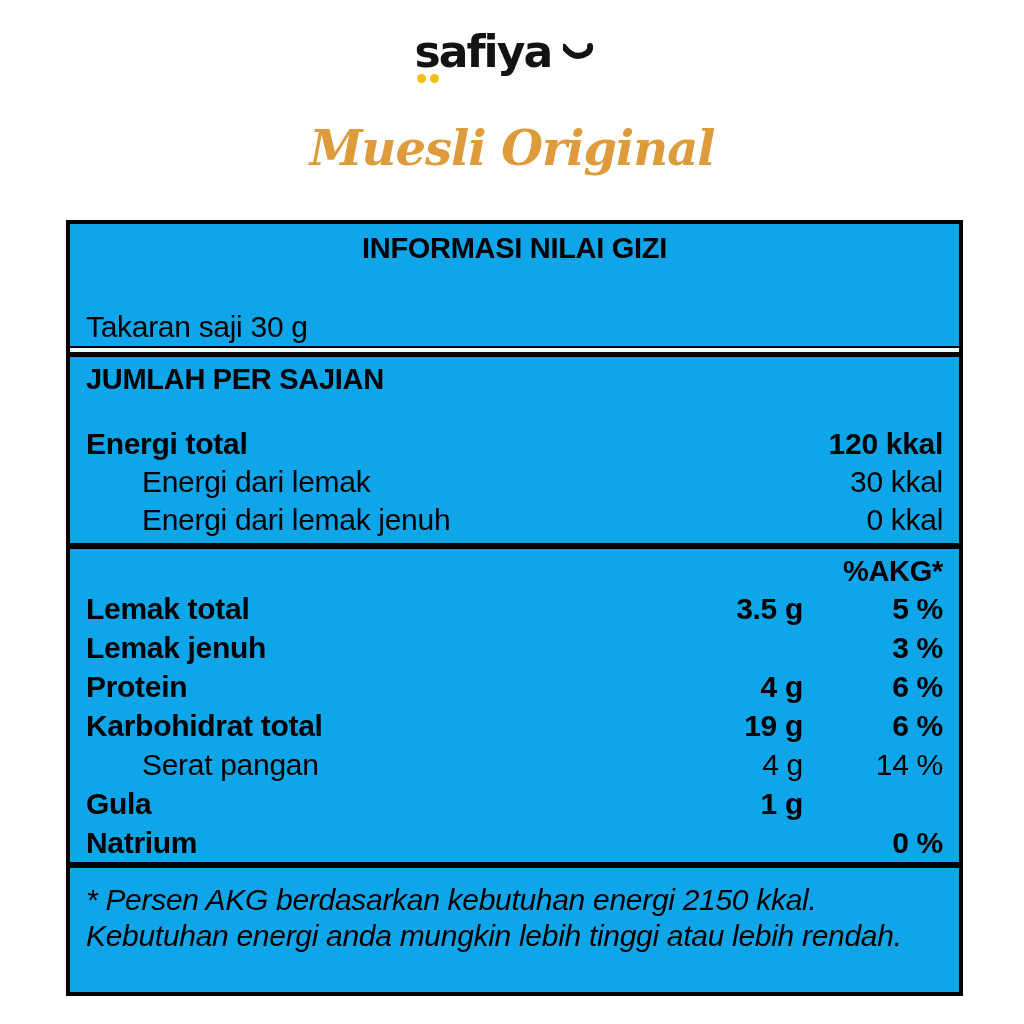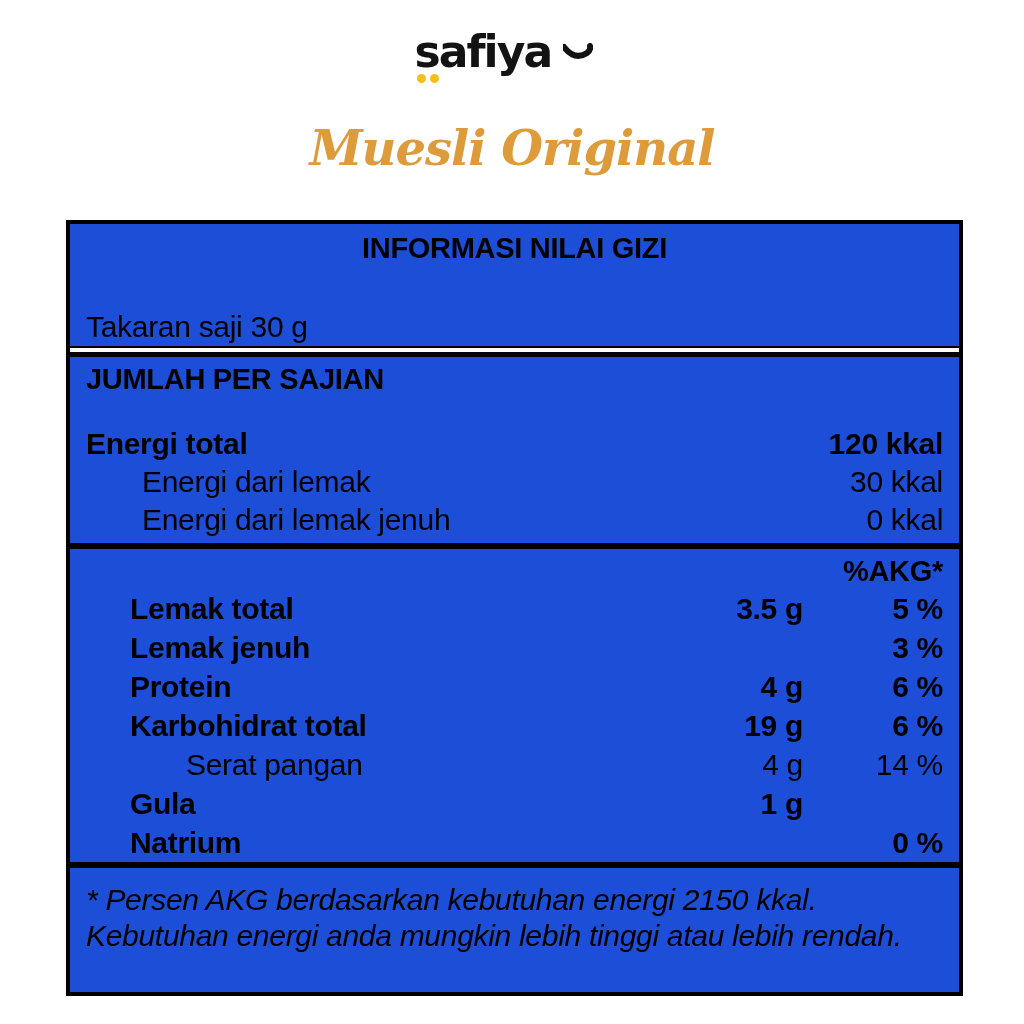--- a/index.html
+++ b/index.html
@@ -50,21 +50,21 @@
     font-size: 48px; line-height: 1.1;
     color: var(--accent-orange);
     letter-spacing: -1px;
   }
 
   
   .label-box {
     position: absolute; left: 66px; top: 220px;
     width: 897px; height: 776px;
     border: 4px solid var(--border-black);
-    background: #1d4ed8;
+    background: #0ea5e9;
     display: flex; flex-direction: column;
     letter-spacing: -0.3px;
   }
   .sec1 {
     height: 122px; padding: 8px 16px 2px;
     display: flex; flex-direction: column;
     justify-content: space-between;
   }
   .label-title {
     text-align: center; font-weight: bold;
@@ -88,21 +88,21 @@
   .row { display: flex; font-size: 30px; line-height: 38px; }
   .row .lbl { flex: 1; }
   .row .val { text-align: right; white-space: nowrap; }
 
   .sec3 { padding: 4px 16px 0; }
   .akg-header {
     text-align: right; font-weight: bold;
     font-size: 29px; line-height: 36px;
   }
   .nrow { display: flex; font-size: 30px; line-height: 39px; }
-  .nrow .lbl { flex: 1; margin-left: 44px; }
+  .nrow .lbl { flex: 1; }
   .nrow .amt { width: 120px; text-align: right; white-space: nowrap; }
   .nrow .akg { width: 140px; text-align: right; white-space: nowrap; }
 
   .bold { font-weight: bold; }
   .indent { padding-left: 56px; }
 
   .footnote {
     flex: 1; padding: 14px 16px 6px;
     font-style: italic; font-size: 30px; line-height: 36px;
   }

